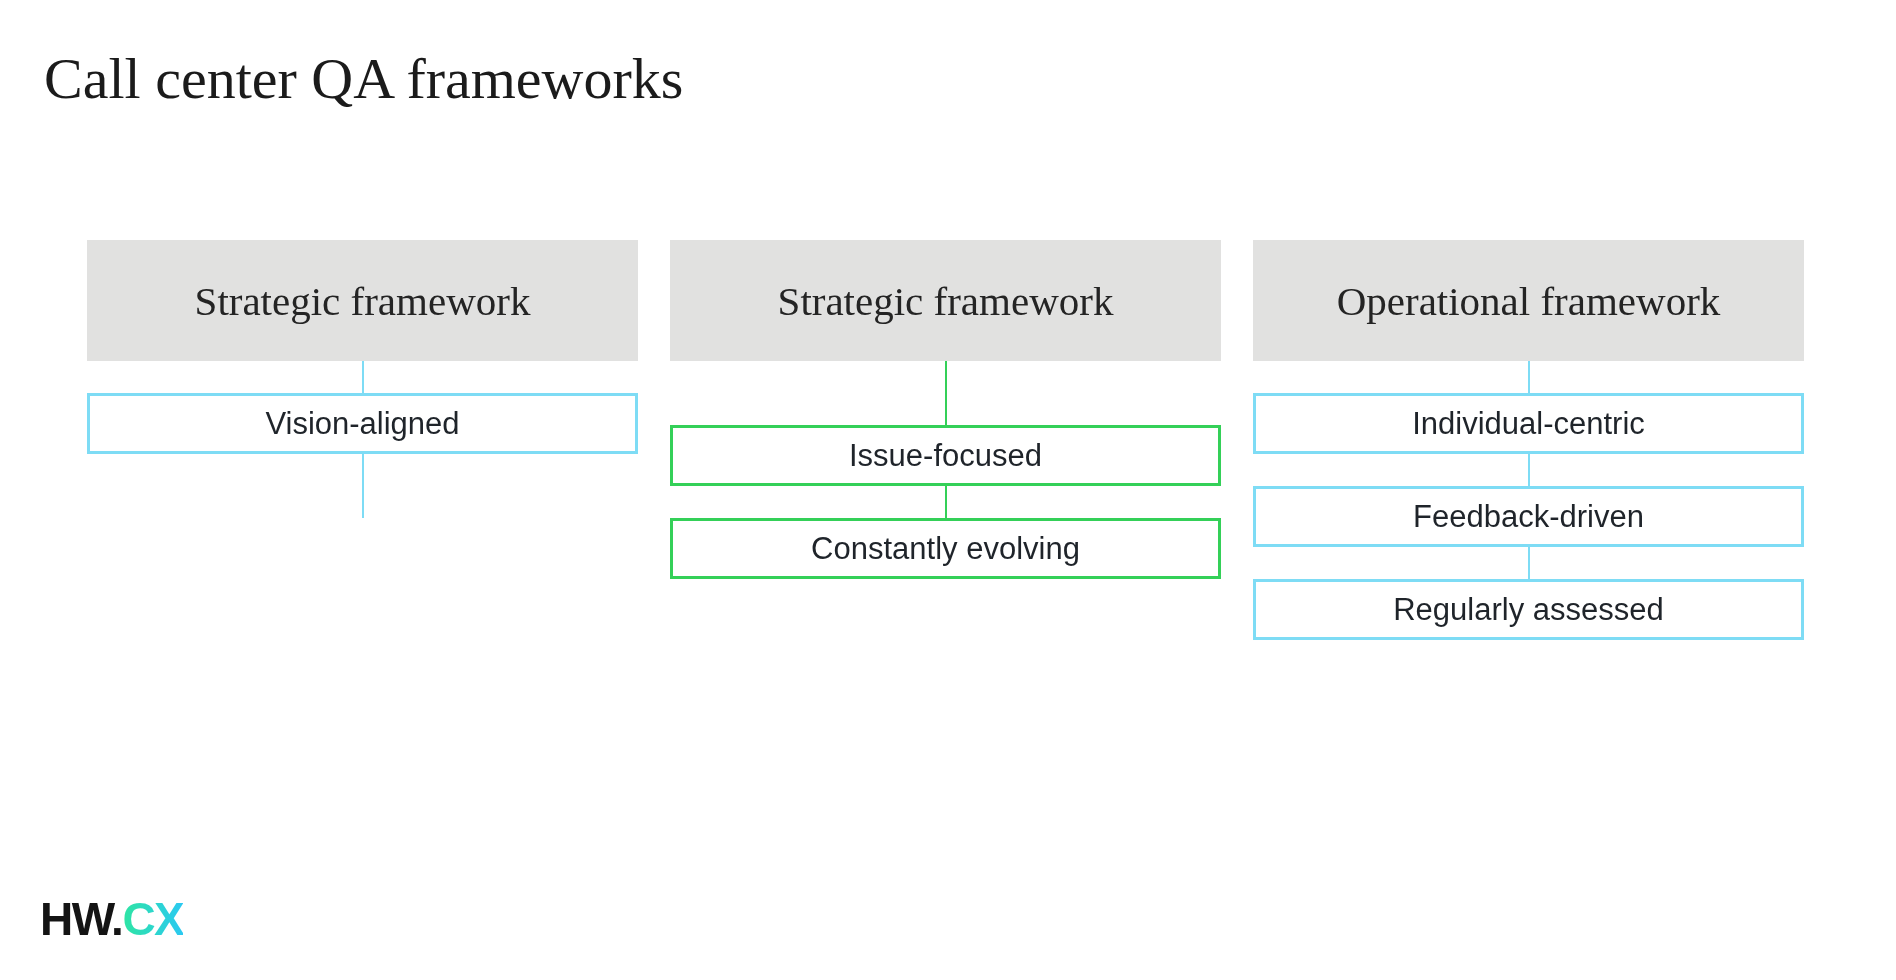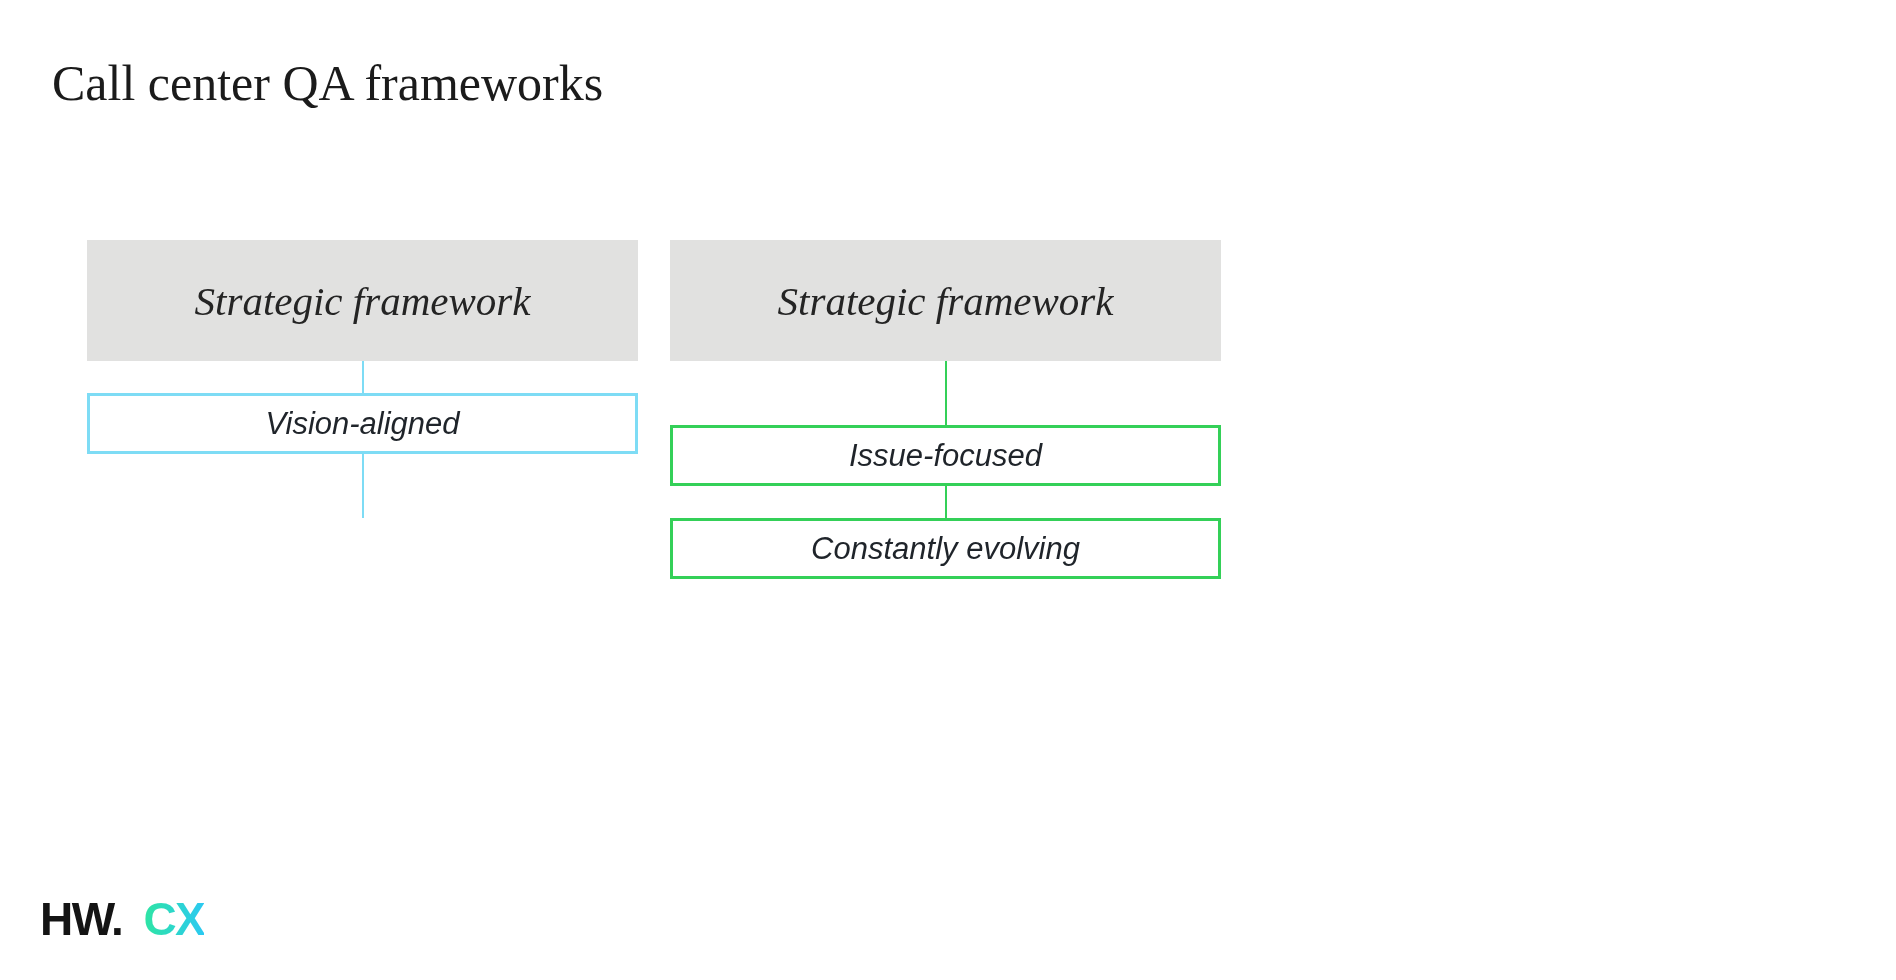--- a/index.html
+++ b/index.html
@@ -12,35 +12,34 @@
     width: 1896px;
     height: 980px;
     overflow: hidden;
     font-family: "Liberation Sans", sans-serif;
   }
 
   .title {
     position: absolute;
     left: 40px;
     top: 46px;
-    margin: 12px;
+    margin: 4px;
     font-family: "Liberation Serif", serif;
     font-weight: 400;
-    font-size: 50px;
+    font-size: 58px;
     line-height: 1;
     color: #1b1b1b;
   }
 
   .diagram {
     position: absolute;
     left: 87px;
     top: 240px;
     display: flex;
     gap: 32px;
-    font-style: italic;
   }
 
   .column {
     display: flex;
     flex-direction: column;
     align-items: center;
     width: 551px;
   }
 
   .col-header {
@@ -85,21 +84,21 @@
     line-height: 1;
     font-weight: 800;
     letter-spacing: -1.5px;
     white-space: nowrap;
   }
   .logo-prefix {
     color: var(--prefix-color, #141414);
     margin-top: 24px;
   }
   .logo-suffix {
-    margin-left: 21px;
+    margin-left: 0;
     background: linear-gradient(90deg, var(--grad-from, #2ee5a2), var(--grad-to, #2bc9f2));
     -webkit-background-clip: text;
     background-clip: text;
     color: transparent;
     text-align: right;
   }
 </style>
 </head>
 <body>
 
@@ -127,18 +126,35 @@
     <div class="connector"></div>
     <div class="node">
       <span>Issue-focused</span>
     </div>
     <div class="connector"></div>
     <div class="node">
       <span>Constantly evolving</span>
     </div>
   </div>
 
+  <div class="column" style="--accent: #7edcf5;">
+    <div class="col-header" style="--header-bg: #e1e1e0;">
+      <span>Operational framework</span>
+    </div>
+    <div class="connector"></div>
+    <div class="node">
+      <span>Individual-centric</span>
+    </div>
+    <div class="connector"></div>
+    <div class="node">
+      <span>Feedback-driven</span>
+    </div>
+    <div class="connector"></div>
+    <div class="node">
+      <span>Regularly assessed</span>
+    </div>
+  </div>
 
 </div>
 
 <div class="logo" style="--grad-from: #2ee5a2; --grad-to: #2bc9f2;">
   <span class="logo-prefix" style="--prefix-color: #141414;">HW.</span><span class="logo-suffix">CX</span>
 </div>
 
 </body></html>

